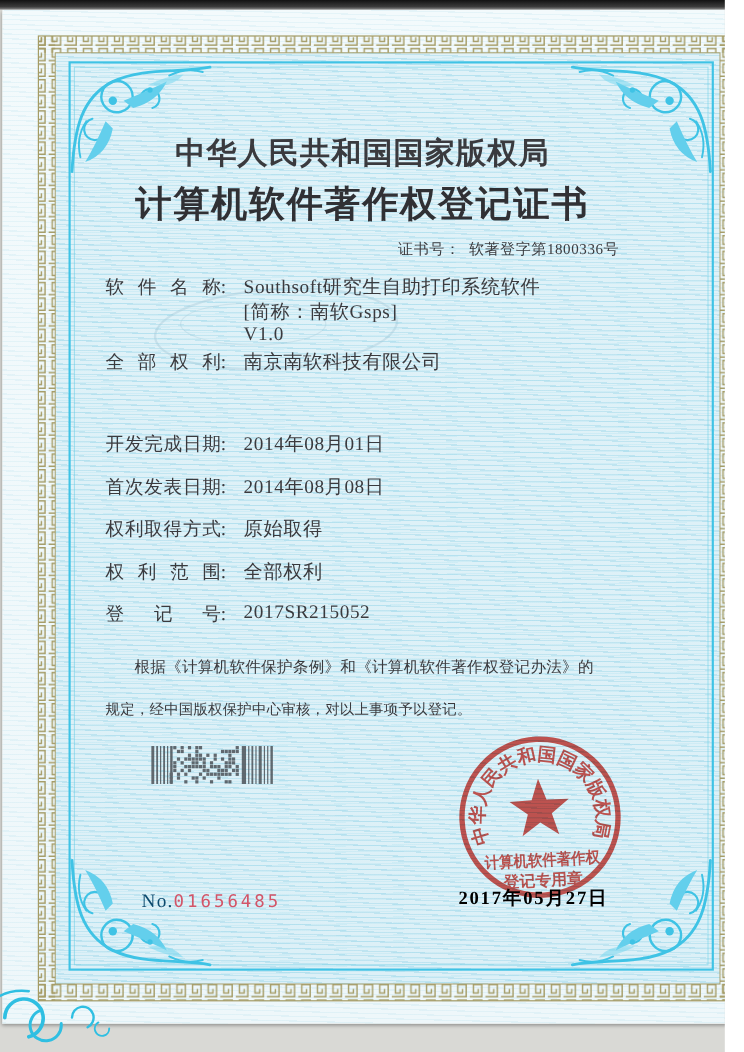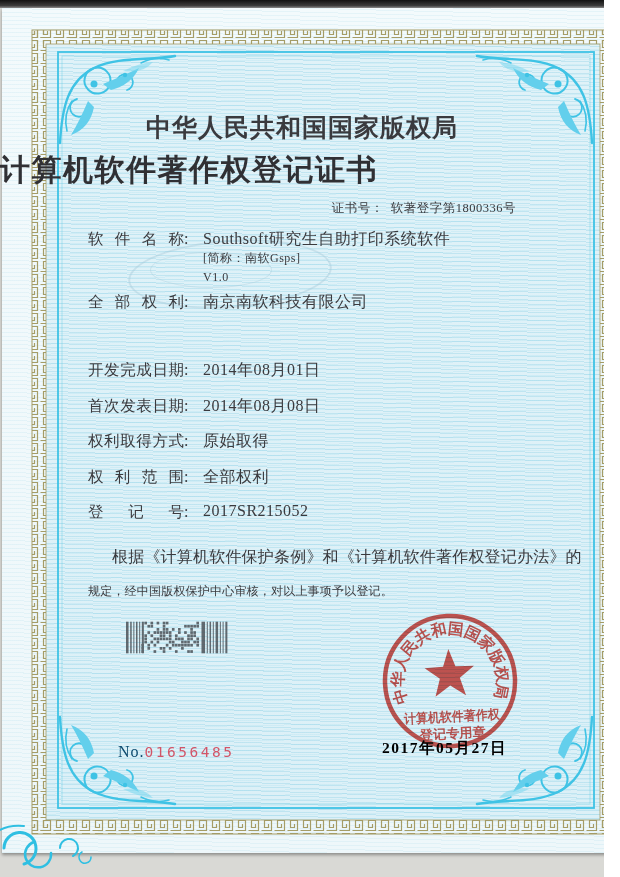--- a/index.html
+++ b/index.html
@@ -20,31 +20,31 @@
   #inner-area{left:46px;top:44px;width:554px;height:776px;
     background:
       repeating-linear-gradient(2deg, rgba(120,200,225,.30) 0 1px, rgba(255,255,255,0) 1px 4px),
       repeating-linear-gradient(-1deg, rgba(140,215,235,.18) 0 1px, rgba(255,255,255,0) 1px 5px),
       linear-gradient(180deg,#e0f2f8,#dcf0f7);}
   svg text{font-family:"Liberation Serif","DejaVu Serif",serif;}
 
   
   #authority{left:0;right:0;top:111px;text-align:center;
     font-size:25px;font-weight:600;letter-spacing:1px;}
-  #cert-title{left:0;right:0;top:150px;text-align:left;
+  #cert-title{left:0;right:0;top:150px;text-align:center;
     font-size:30px;font-weight:bold;letter-spacing:1.5px;color:#303034;}
   #certno-line{top:200px;right:88px;font-size:12.5px;letter-spacing:.5px;margin-left:36px;}
   #certno-line .val{margin-left:7px;}
 
   .frow{left:88px;width:500px;white-space:nowrap;font-size:16px;}
   .flabel{display:inline-block;width:96px;text-align:justify;text-align-last:justify;font-size:15.5px;}
   .fvalue{position:absolute;left:115px;top:0;letter-spacing:.5px;white-space:nowrap;}
-  .xline{left:203px;font-size:12px;letter-spacing:.5px;white-space:nowrap;}
-
-  #statement-line1{left:112px;top:547px;font-size:16px;letter-spacing:.2px;white-space:nowrap;}
+  .xline{left:203px;font-size:16px;letter-spacing:.5px;white-space:nowrap;}
+
+  #statement-line1{left:112px;top:547px;font-size:13px;letter-spacing:.2px;white-space:nowrap;}
   #statement-line2{left:88px;top:583px;font-size:12px;letter-spacing:.2px;white-space:nowrap;}
 
   #barcode-box{left:126px;top:621px;width:102px;height:33px;}
   #barcode-box svg{opacity:.82;}
 
   #watermark{left:128px;top:240px;width:200px;height:64px;
     border:2px solid rgba(165,200,215,.40);border-radius:50%;
     transform:rotate(-4deg);}
   #watermark-inner{left:150px;top:252px;width:120px;height:34px;
     border:1.5px solid rgba(165,200,215,.35);border-radius:50%;}

